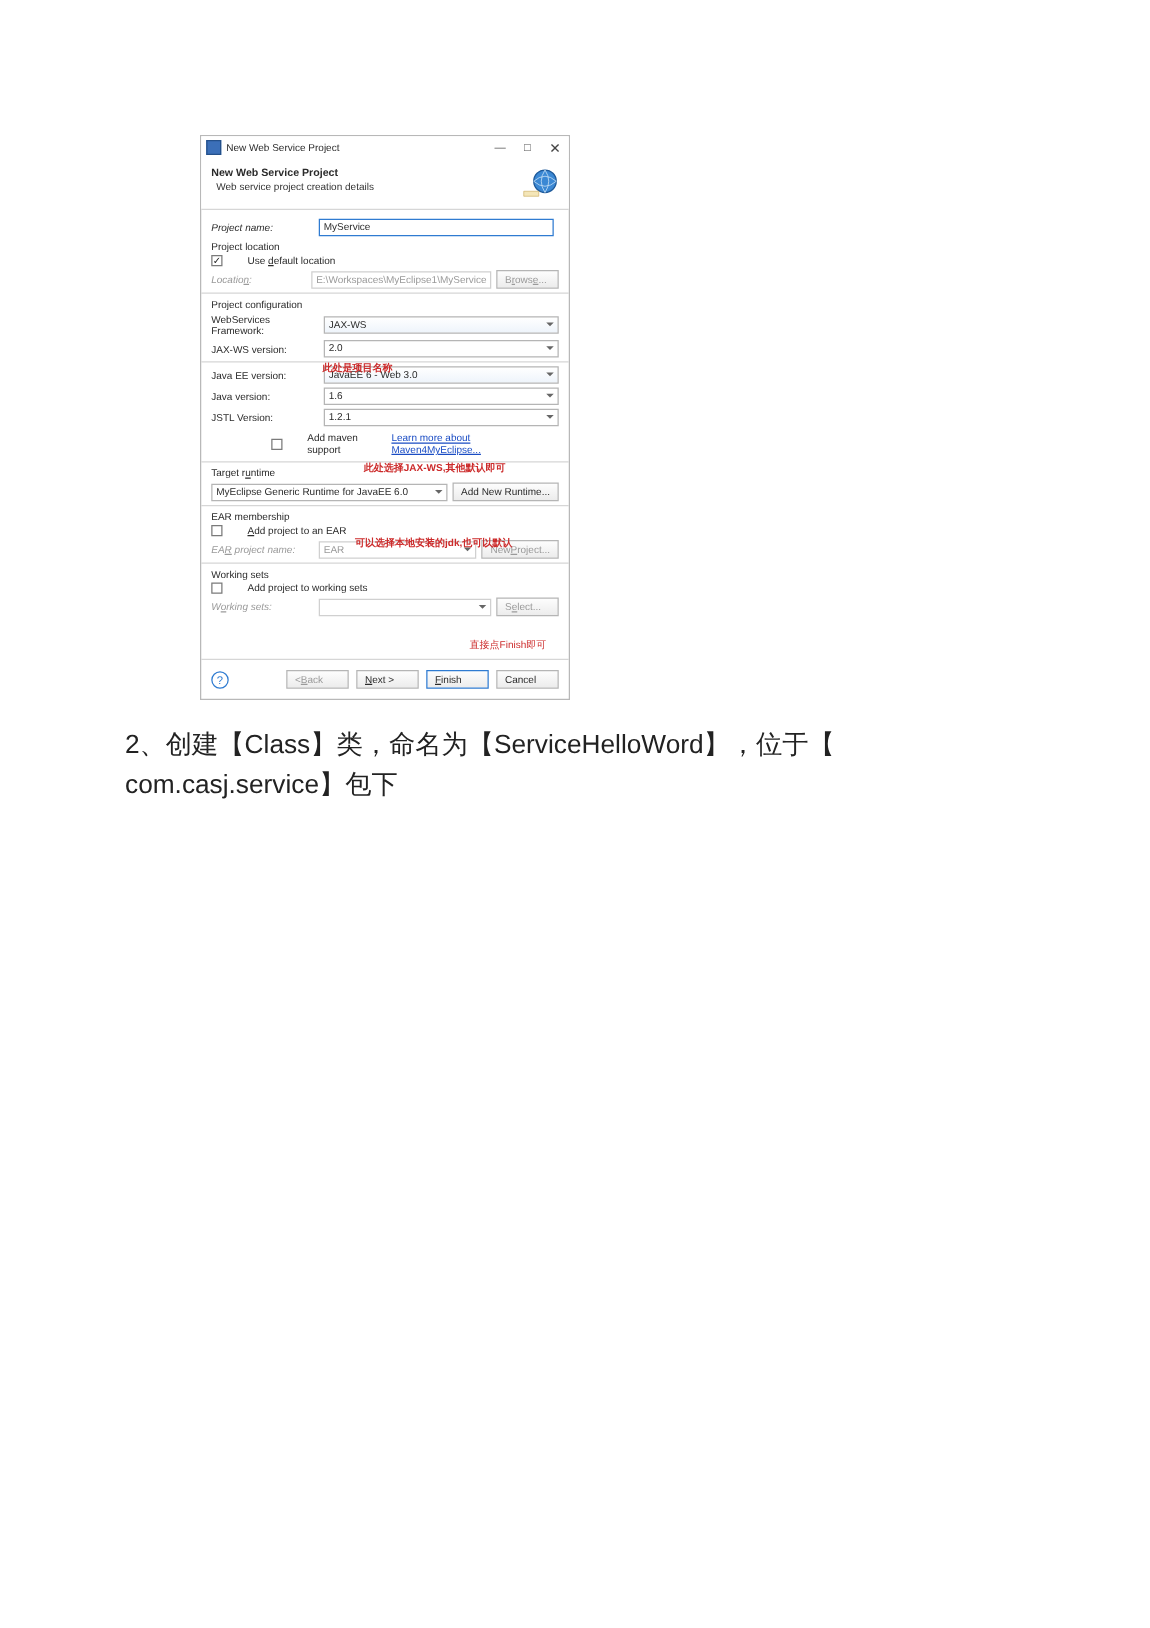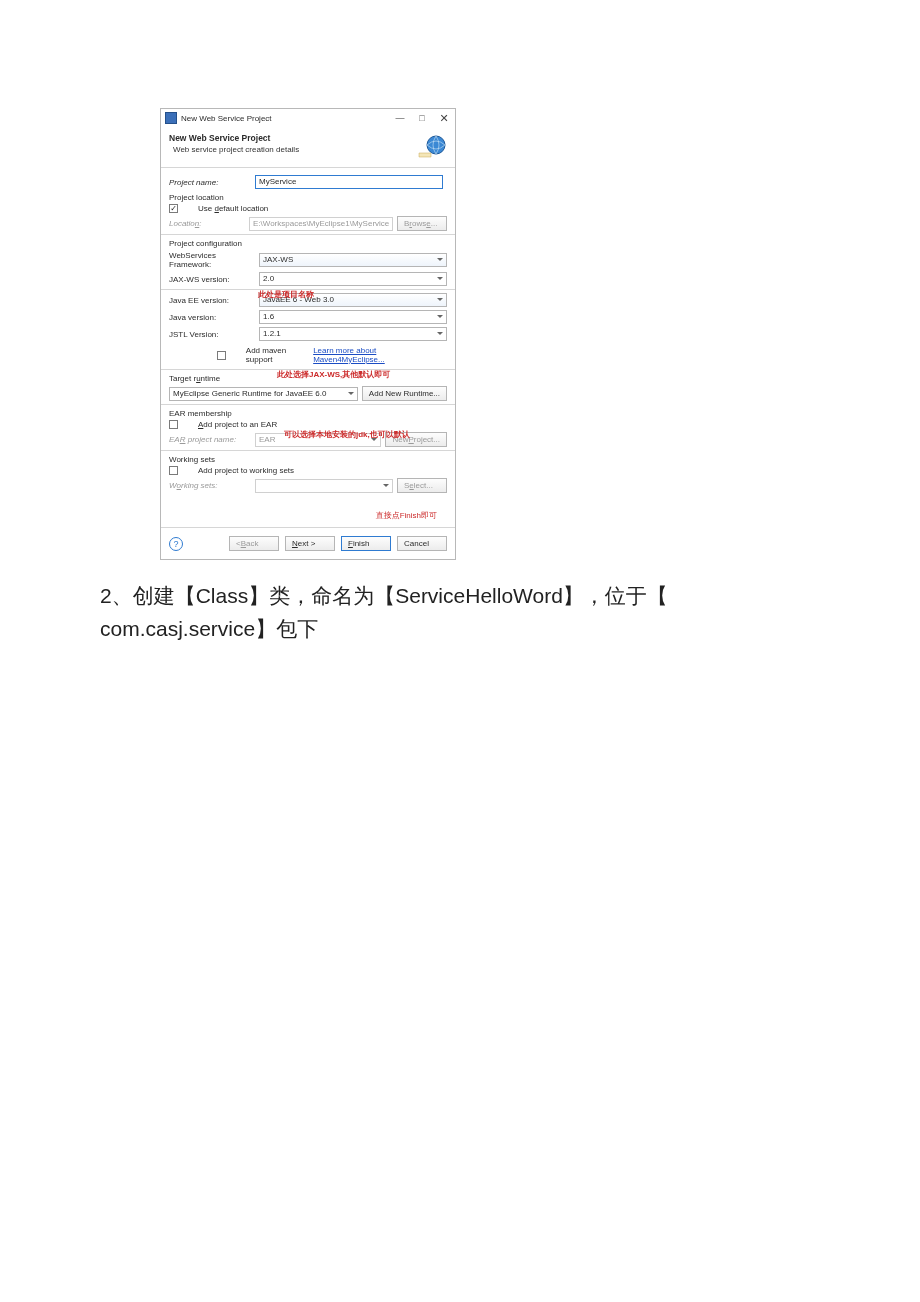--- a/index.html
+++ b/index.html
@@ -61,21 +61,21 @@
     padding:20px 60px 0 100px; line-height:1.5;
   }
   .watermark{
     position:absolute; left:220px; top:654px; font-size:42px; color:#e8e8e8;
     font-family: Arial, sans-serif; letter-spacing:1px; z-index:-1;
   }
   .u{text-decoration:underline;}
   .input-text{flex:1;}
   .annot{position:absolute;font-weight:bold;}
   .annot.a1{left:258px;top:181px;}
-  .annot.a2{left:277px;top:261px;}
+  .annot.a2{left:291px;top:261px;}
   .annot.a3{left:284px;top:321px;white-space:nowrap;}
 </style>
 </head>
 <body>
 
 <div class="page-pad">
 
 <div class="dialog">
 
   <div class="titlebar">

